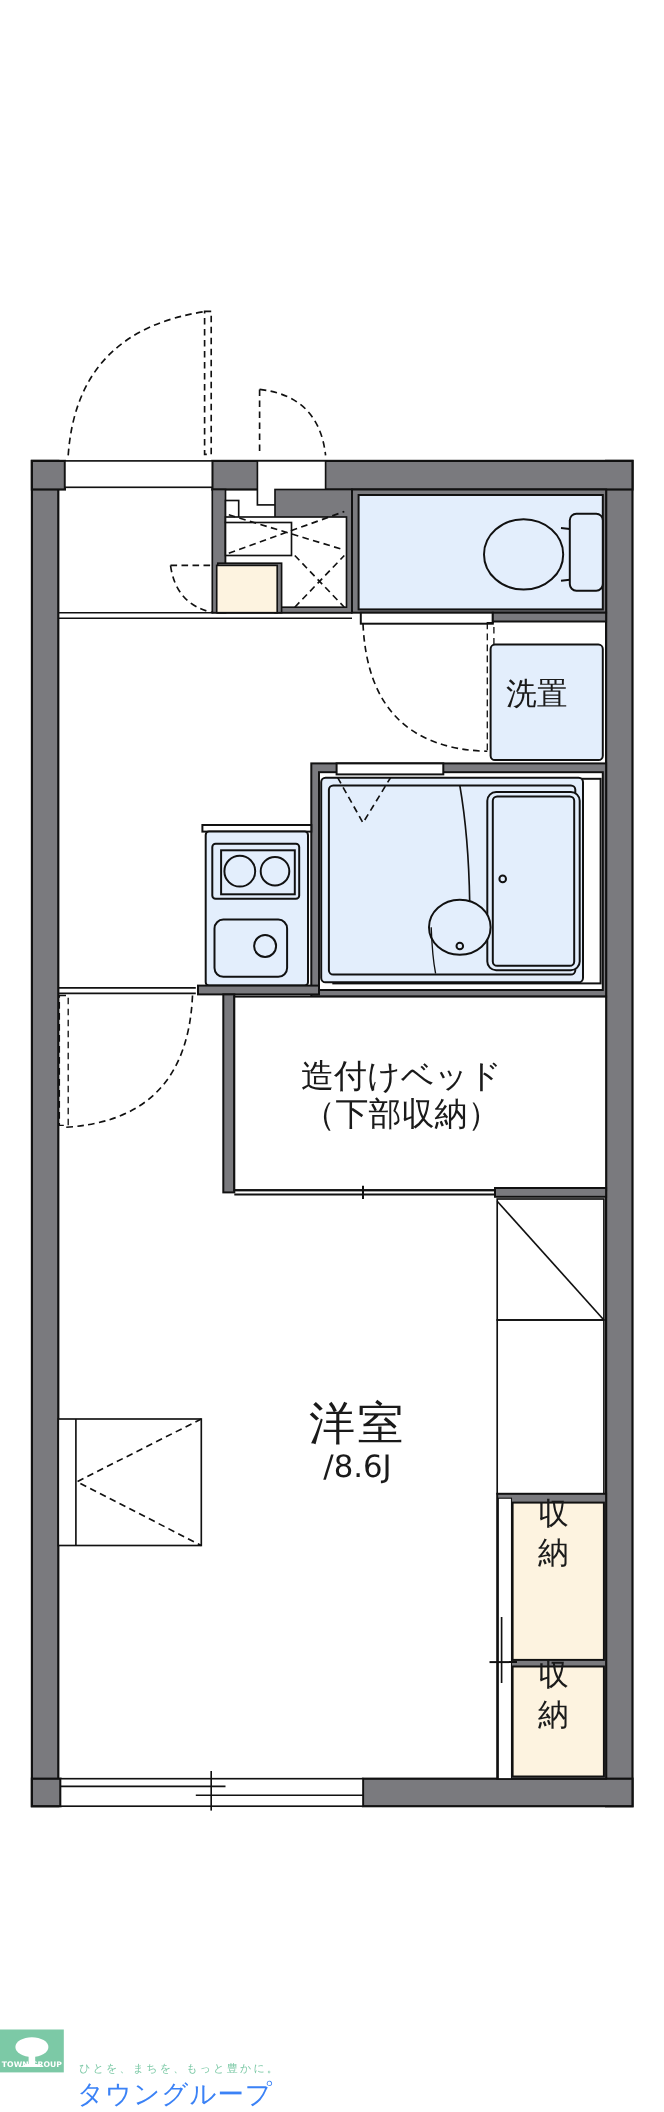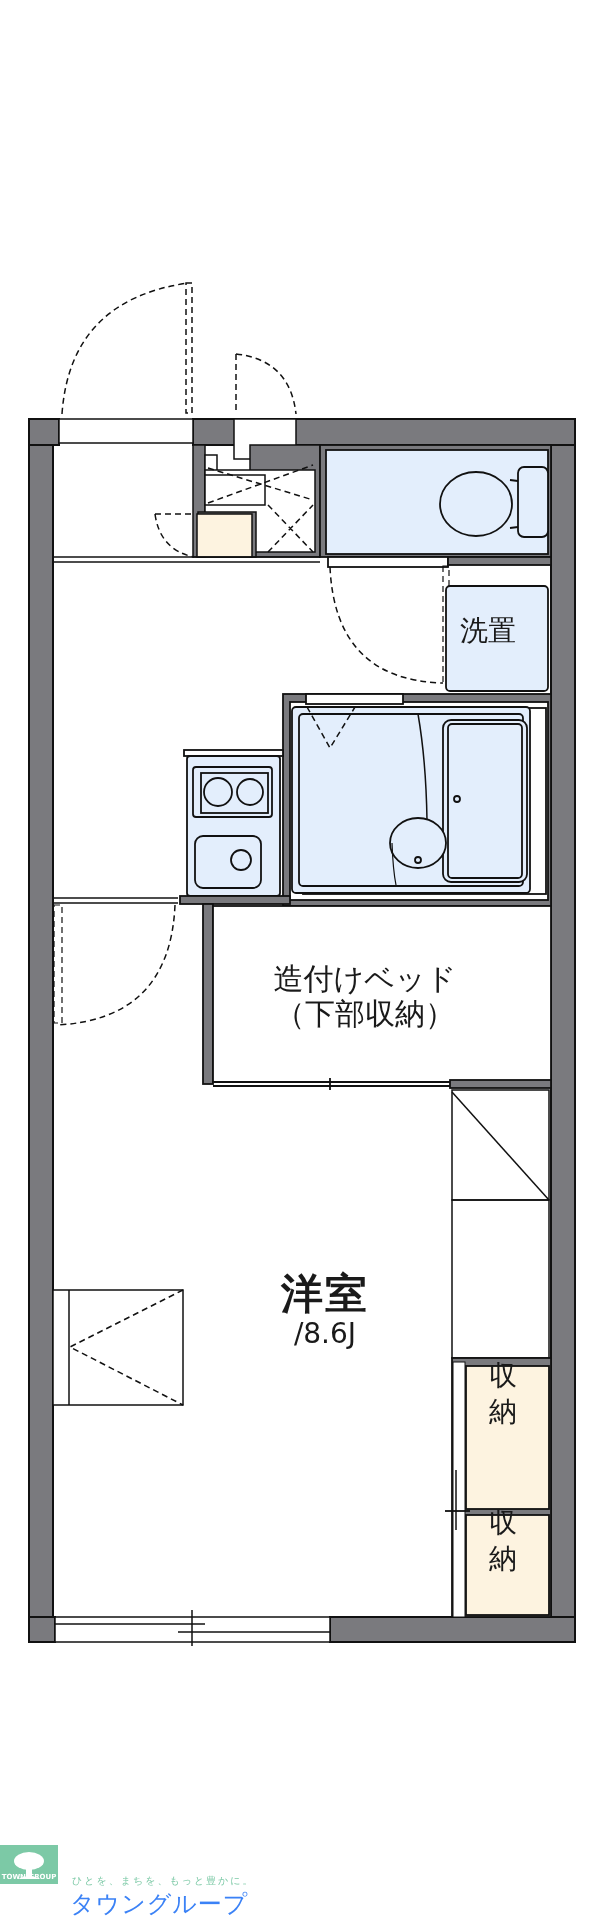--- a/index.html
+++ b/index.html
@@ -1,21 +1,21 @@
 <!DOCTYPE html>
 <html><head>
 <meta charset="utf-8">
 <style>
   html, body { margin: 0; padding: 0; background: #ffffff; }
   body { width: 604px; height: 1920px; position: relative; overflow: hidden;
          font-family: "DejaVu Sans", "Liberation Sans", sans-serif; }
   #plan { position: absolute; left: 0; top: 0; width: 604px; height: 1920px; }
   .lbl { position: absolute; color: #1a1a1a; text-align: center; white-space: nowrap; line-height: 1.15; }
   .room-main { left: 225px; top: 1270px; width: 200px; }
-  .room-main .name { font-size: 42px; letter-spacing: 2px; font-weight: bold; }
+  .room-main .name { font-size: 42px; letter-spacing: 2px; }
   .room-main .area, .room-main .jo { font-size: 28px; }
   .bed { left: 215px; top: 945px; width: 300px; font-size: 30px; margin-top: 17px; }
   .wash { left: 448px; top: 615px; width: 80px; font-size: 28px; }
   .storage { font-size: 28px; width: 60px; line-height: 1.3; }
   .st1 { left: 473px; top: 1358px; }
   .st2 { left: 473px; top: 1505px; }
   .logo { position: absolute; left: 0; top: 1845px; width: 58px; height: 39px; background: #7cc9a6; }
   .logo-mark { position: absolute; left: 12px; top: 6px; width: 34px; height: 30px; }
   .logo-sub { position: absolute; left: 0; bottom: 3px; width: 58px; text-align: center; color: #fff; font-size: 7px; font-weight: bold; }
   .tagline { position: absolute; left: 72px; top: 1874px; font-size: 10px; color: #7cc9a6; letter-spacing: 2px; }

